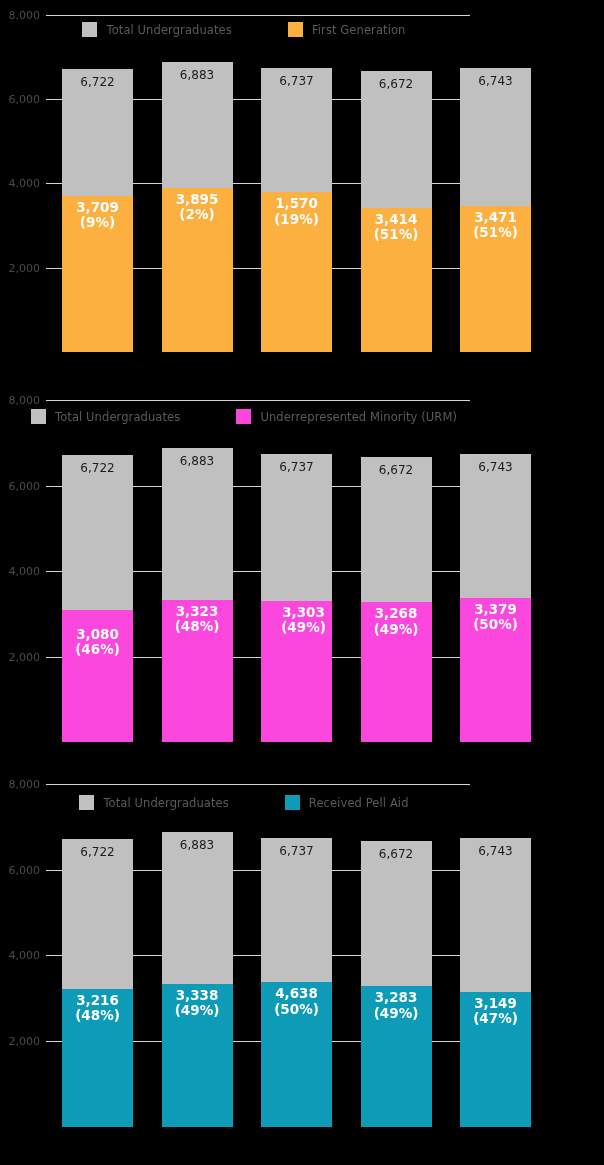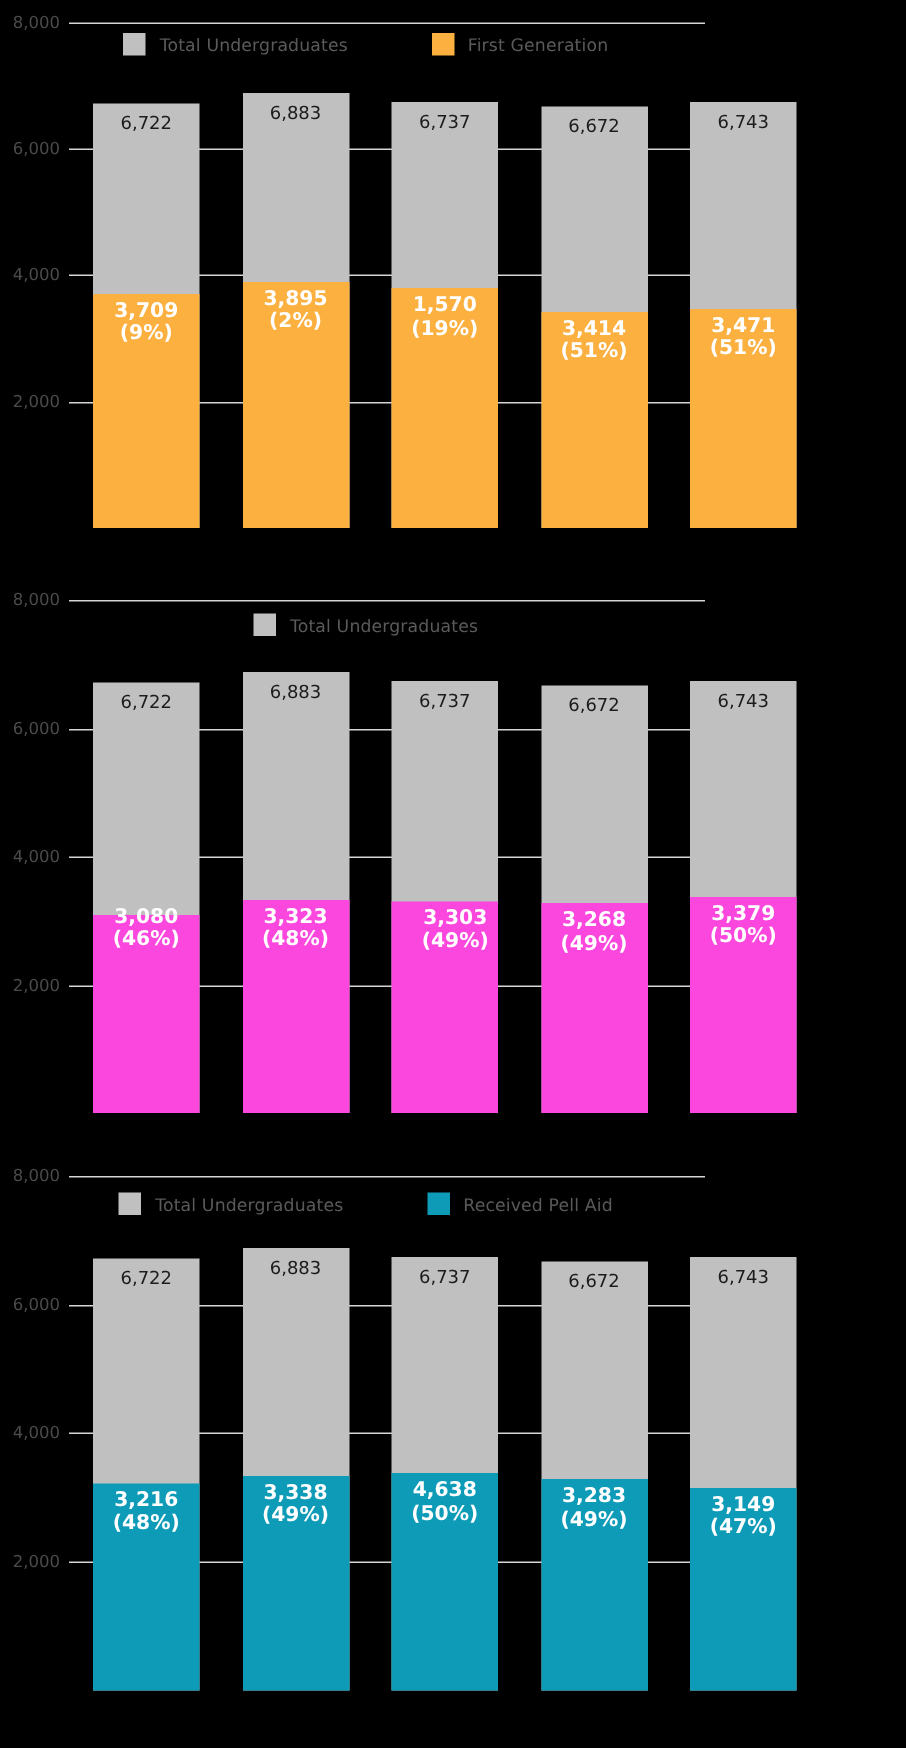--- a/index.html
+++ b/index.html
@@ -129,21 +129,21 @@
         <div class="ytick" style="top: 90.5px;">6,000</div>
         <div class="gridline" style="top: 176px;"></div>
         <div class="ytick" style="top: 176px;">4,000</div>
         <div class="gridline" style="top: 261.5px;"></div>
         <div class="ytick" style="top: 261.5px;">2,000</div>
         <div class="bars">
           <div class="bar-group" style="left: 62px; width: 71px; top: 0px; height: 100%;">
             <div class="seg seg-total" style="top: 59.6345px; height: 287.365px; background: rgb(192, 192, 192);"></div>
             <div class="seg seg-sub" style="top: 215.33px; height: 131.67px; background: rgb(251, 71, 221);"></div>
             <div class="total-label" style="top: 65.6345px;">6,722</div>
-            <div class="sub-label" style="top: 209px;">
+            <div class="sub-label" style="top: 232px;">
               <div>3,080</div>
               <div>(46%)</div>
             </div>
           </div>
           <div class="bar-group" style="left: 161.5px; width: 71px; top: 0px; height: 100%;">
             <div class="seg seg-total" style="top: 52.7518px; height: 294.248px; background: rgb(192, 192, 192);"></div>
             <div class="seg seg-sub" style="top: 204.942px; height: 142.058px; background: rgb(251, 71, 221);"></div>
             <div class="total-label" style="top: 58.7518px;">6,883</div>
             <div class="sub-label" style="top: 208.942px;">
               <div>3,323</div>
@@ -176,20 +176,24 @@
               <div>3,379</div>
               <div>(50%)</div>
             </div>
           </div>
         </div>
       </div>
       <div class="legend" style="top: 14px;">
         <div class="legend-item">
           <span class="swatch" style="background: rgb(192, 192, 192);"></span>
           <span class="legend-label">Total Undergraduates</span>
+        </div>
+        <div class="legend-item">
+          <span class="swatch" style="background: rgb(251, 71, 221);"></span>
+          <span class="legend-label">Underrepresented Minority (URM)</span>
         </div>
       </div>
     </div>
     <div class="panel p3">
       <div class="plot">
         <div class="gridline" style="top: 6.8px;"></div>
         <div class="ytick" style="top: 6.8px;">8,000</div>
         <div class="gridline" style="top: 92.6px;"></div>
         <div class="ytick" style="top: 92.6px;">6,000</div>
         <div class="gridline" style="top: 178.4px;"></div>

